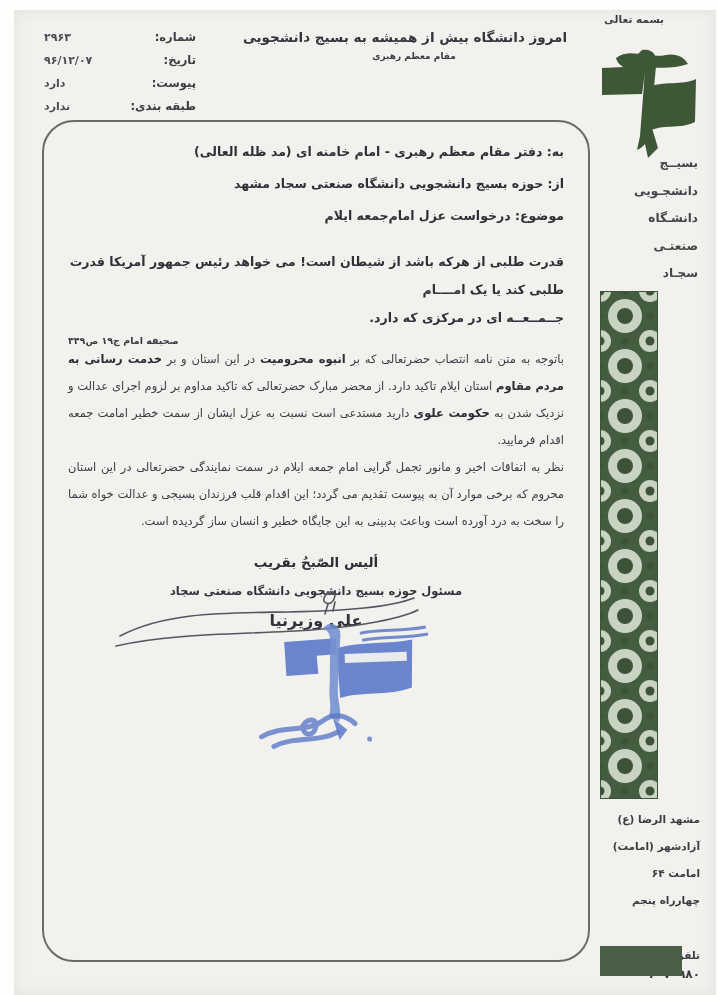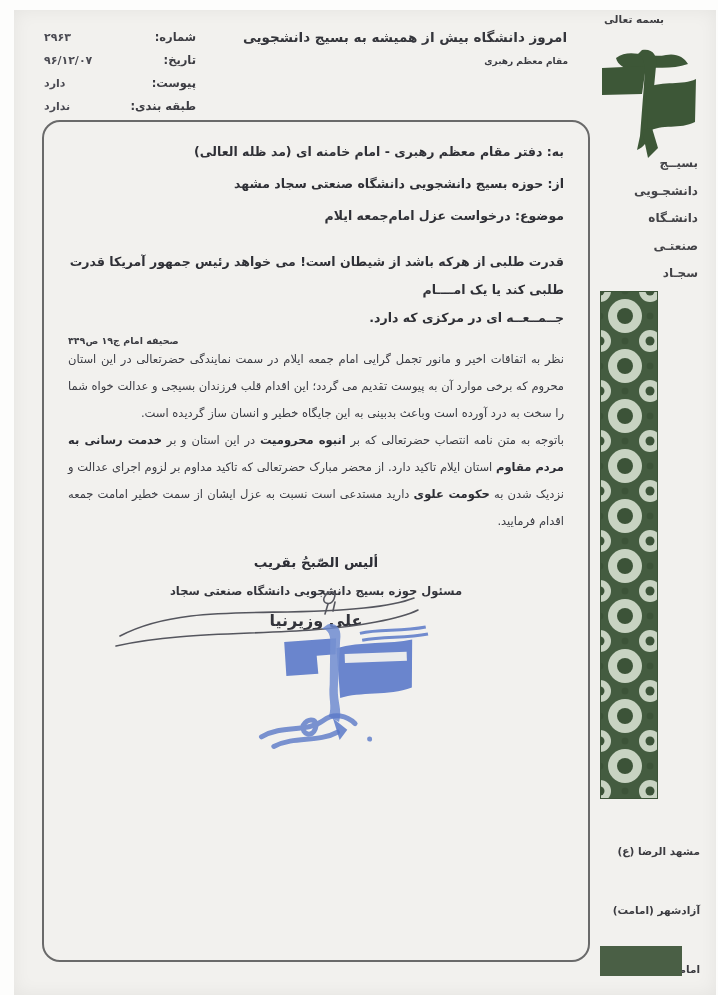--- a/index.html
+++ b/index.html
@@ -7,34 +7,34 @@
   .scan{position:absolute;top:0;left:0;width:718px;height:995px;background:#fdfdfc;}
   .paper{position:absolute;top:10px;left:14px;right:2px;bottom:0;background:#f2f1ee;box-shadow:inset 0 0 18px rgba(0,0,0,.06);}
   
   .fields{position:absolute;left:44px;top:30px;width:152px;direction:rtl;}
   .field-row{display:flex;justify-content:space-between;align-items:baseline;height:23px;}
   .field-label{font-weight:bold;font-size:11.5px;color:#3c3c42;}
   .field-value{font-weight:bold;font-size:11px;color:#4a4a52;}
   
   .slogan{position:absolute;left:242px;top:24px;width:326px;direction:rtl;}
   .slogan-line{font-weight:bold;font-size:13.5px;line-height:27px;color:#35363c;text-align:center;}
-  .slogan-attrib{font-weight:bold;font-size:9px;color:#3a3b41;text-align:right;padding-left:18px;margin-top:5px;}
+  .slogan-attrib{font-weight:bold;font-size:9px;color:#3a3b41;text-align:center;padding-left:18px;}
   
   .sidebar-besmele{position:absolute;left:596px;top:13px;width:76px;text-align:center;font-weight:bold;font-size:10.5px;color:#3e3e42;direction:rtl;}
   .basij-logo{position:absolute;left:600px;top:44px;}
   .org-lines{position:absolute;left:598px;top:150px;width:100px;direction:rtl;text-align:right;}
   .org-line{font-weight:bold;font-size:12px;line-height:27.5px;color:#454549;letter-spacing:.5px;}
   .pattern-strip{position:absolute;left:600px;top:291px;}
   .address{position:absolute;left:598px;top:806px;width:106px;direction:rtl;text-align:right;padding-right:4px;box-sizing:border-box;}
-  .address-line{font-weight:bold;font-size:10.5px;line-height:27px;color:#3b3b40;margin-top:32px;}
+  .address-line{font-weight:bold;font-size:10.5px;line-height:27px;color:#3b3b40;}
   .phone-label{font-weight:bold;font-size:10.5px;color:#3b3b40;margin-top:35px;}
   .phone{font-weight:bold;font-size:12px;line-height:26px;color:#3b3b40;}
   .green-block{position:absolute;left:600px;top:946px;width:82px;height:30px;background:#4a5f45;}
   
-  .letter-box{position:absolute;left:42px;top:120px;width:548px;height:842px;border:2px solid #6a6a6a;border-radius:18px;box-sizing:border-box;direction:rtl;padding:14px 24px 0 24px;}
+  .letter-box{position:absolute;left:42px;top:120px;width:548px;height:842px;border:2px solid #6a6a6a;border-radius:32px;box-sizing:border-box;direction:rtl;padding:14px 24px 0 24px;}
   .addr-line{font-weight:bold;font-size:12.5px;line-height:32px;color:#2f3036;}
   .quote{margin-top:16px;}
   .quote-line{font-weight:bold;font-size:12.5px;line-height:28px;color:#2f3036;text-align:right;}
   .quote-source{font-weight:bold;font-size:9.5px;color:#3a3b41;text-align:left;margin-top:3px;}
   .salutation{margin-top:14px;font-size:11.5px;line-height:27px;color:#3b3c43;}
   .body-par{font-size:11.5px;line-height:27px;color:#3b3c43;text-align:justify;}
   .body-par b{color:#2c2d34;}
   .sig-block{margin-top:12px;text-align:center;}
   .sig-phrase{font-weight:bold;font-size:13.5px;color:#2e2f36;line-height:30px;}
   .sig-title{font-weight:bold;font-size:11.5px;color:#33343b;line-height:29px;}
@@ -136,22 +136,22 @@
     <div class="addr-line">به: دفتر مقام معظم رهبری - امام خامنه ای (مد ظله العالی)</div>
     <div class="addr-line">از: حوزه بسیج دانشجویی دانشگاه صنعتی سجاد مشهد</div>
     <div class="addr-line">موضوع: درخواست عزل امام‌جمعه ایلام</div>
 
     <div class="quote">
       <div class="quote-line">قدرت طلبی از هرکه باشد از شیطان است! می خواهد رئیس جمهور آمریکا قدرت طلبی کند یا یک امــــام</div>
       <div class="quote-line">جــمــعــه ای در مرکزی که دارد.</div>
       <div class="quote-source">صحیفه امام ج۱۹ ص۳۴۹</div>
     </div>
 
+    <div class="body-par"><span>باتوجه به متن نامه انتصاب حضرتعالی که بر </span><b>انبوه محرومیت</b><span> در این استان و بر </span><b>خدمت رسانی به مردم مقاوم</b><span> استان ایلام تاکید دارد. از محضر مبارک حضرتعالی که تاکید مداوم بر لزوم اجرای عدالت و نزدیک شدن به </span><b>حکومت علوی</b><span> دارید مستدعی است نسبت به عزل ایشان از سمت خطیر امامت جمعه اقدام فرمایید.</span></div>
     <div class="body-par">نظر به اتفاقات اخیر و مانور تجمل گرایی امام جمعه ایلام در سمت نمایندگی حضرتعالی در این استان محروم که برخی موارد آن به پیوست تقدیم می گردد؛ این اقدام قلب فرزندان بسیجی و عدالت خواه شما را سخت به درد آورده است وباعث بدبینی به این جایگاه خطیر و انسان ساز گردیده است.</div>
-    <div class="body-par"><span>باتوجه به متن نامه انتصاب حضرتعالی که بر </span><b>انبوه محرومیت</b><span> در این استان و بر </span><b>خدمت رسانی به مردم مقاوم</b><span> استان ایلام تاکید دارد. از محضر مبارک حضرتعالی که تاکید مداوم بر لزوم اجرای عدالت و نزدیک شدن به </span><b>حکومت علوی</b><span> دارید مستدعی است نسبت به عزل ایشان از سمت خطیر امامت جمعه اقدام فرمایید.</span></div>
 
     <div class="sig-block">
       <div class="sig-phrase">ألیس الصّبحُ بقریب</div>
       <div class="sig-title">مسئول حوزه بسیج دانشجویی دانشگاه صنعتی سجاد</div>
       <div class="sig-name">علی وزیرنیا</div>
     </div>
 
     <svg class="signature-svg" width="320" height="72" viewBox="0 0 320 72">
       <g fill="none" stroke="#55565e" stroke-width="1.6" stroke-linecap="round">
         <path d="M6,52 C70,18 160,34 250,24 C270,22 285,20 300,14"></path>

